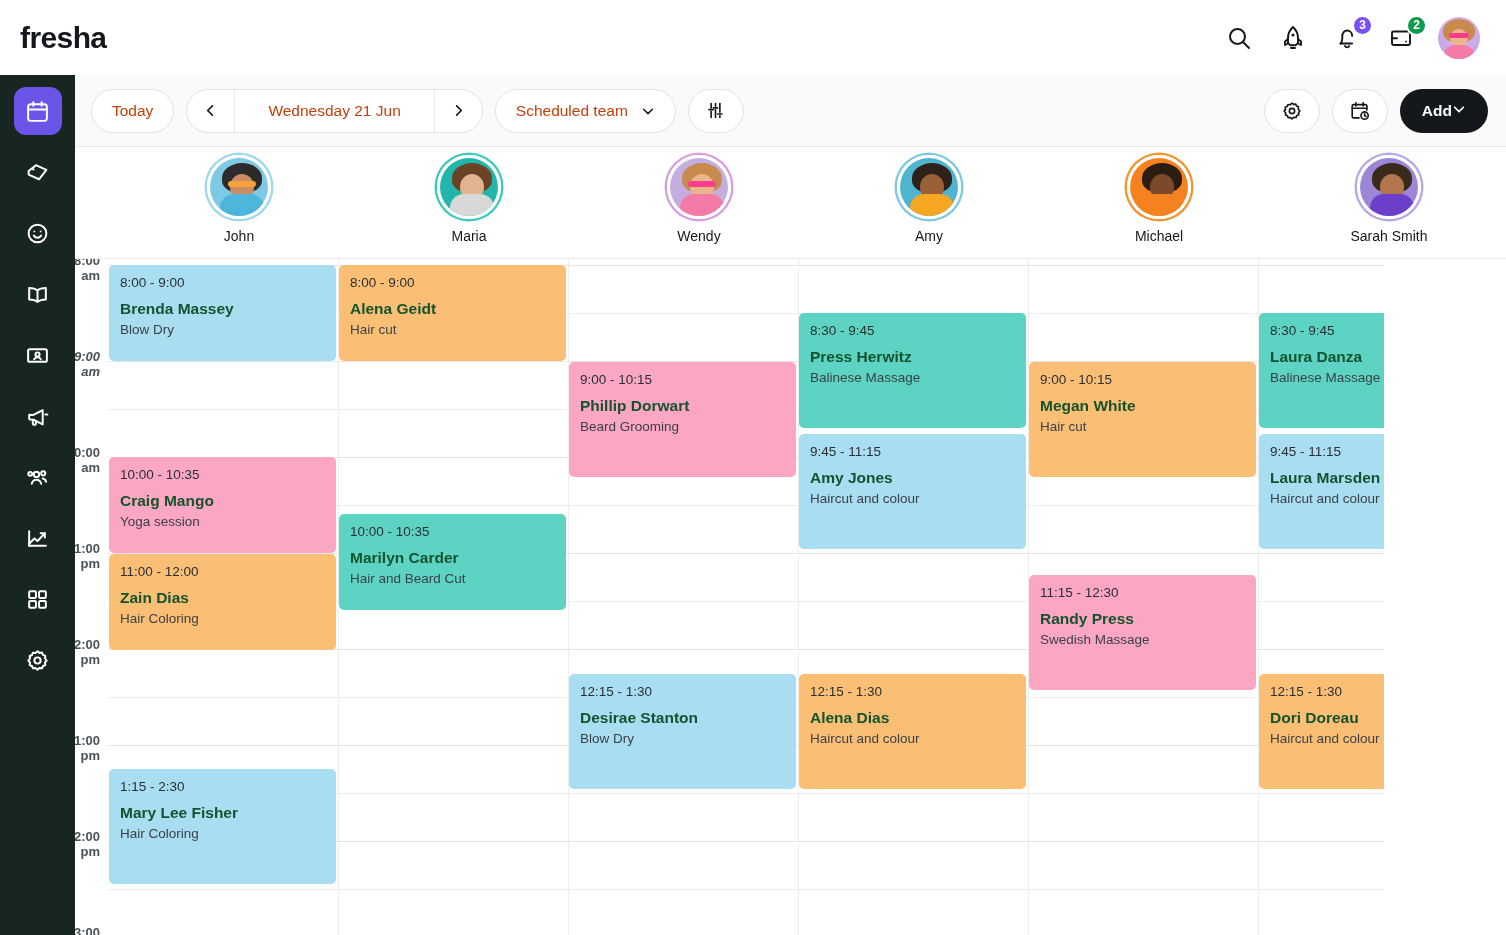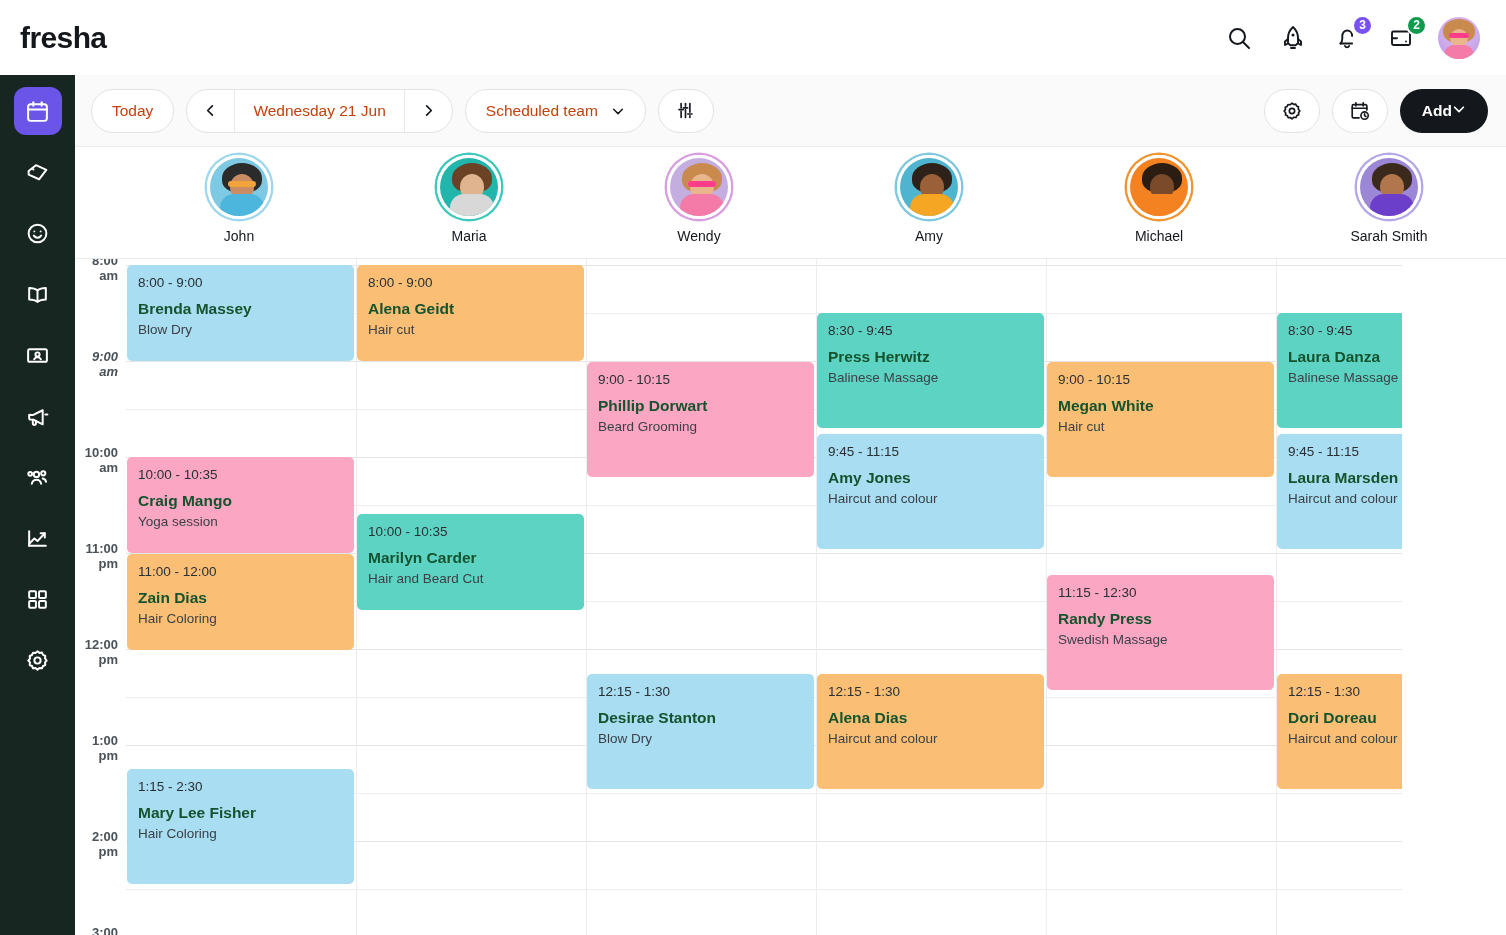--- a/index.html
+++ b/index.html
@@ -77,21 +77,21 @@
     padding: 0 20px; font-size: 15.5px; color: #c2410c; cursor: pointer;
     white-space: nowrap;
   }
   .pill.group { padding: 0; overflow: hidden; }
   .pill.group .seg {
     height: 100%; display: flex; align-items: center; justify-content: center;
     padding: 0 16px; cursor: pointer;
   }
   .pill.group .seg.mid {
     border-left: 1px solid #e9e9e9; border-right: 1px solid #e9e9e9;
-    padding: 0 18px; font-size: 15.5px;
+    padding: 0 33px; font-size: 15.5px;
   }
   .pill .chev { margin-left: 13px; display: inline-flex; }
   .icon-pill {
     width: 50px; height: 44px; border: 1px solid #e3e3e3; border-radius: 24px;
     background: #fff; display: flex; align-items: center; justify-content: center;
     cursor: pointer;
   }
   .icon-pill.sq { width: 56px; }
   .toolbar-right { margin-left: auto; display: flex; align-items: center; gap: 12px; }
   .add-btn {
@@ -123,21 +123,21 @@
              border-radius:50% 50% 42% 42%; }
   .sv-face { position:absolute; left:20px; top:16px; width:24px; height:26px;
              border-radius:50%; }
   .sv-body { position:absolute; left:10px; bottom:0; width:44px; height:22px;
              border-radius:14px 14px 0 0; }
   .sv-gl   { position:absolute; left:18px; top:23px; width:28px; height:6px;
              border-radius:4px; }
 
   
   .cal {
-    position: absolute; left: 77px; top: 259px; width: 1325px; height: 676px;
+    position: absolute; left: 59px; top: 259px; width: 1325px; height: 676px;
     background: #fff; overflow: hidden;
   }
   .time-col { position: absolute; left: 0; top: 0; width: 49px; height: 676px; }
   .time-lab {
     position: absolute; right: 8px; text-align: right; line-height: 1.12;
     font-size: 13px; color: #4a5157; font-weight: bold;
   }
   .time-lab .mer { display: block; font-weight: bold; }
 
   .grid-area { position: absolute; left: 49px; top: 0; width: 1382px; height: 676px; }

